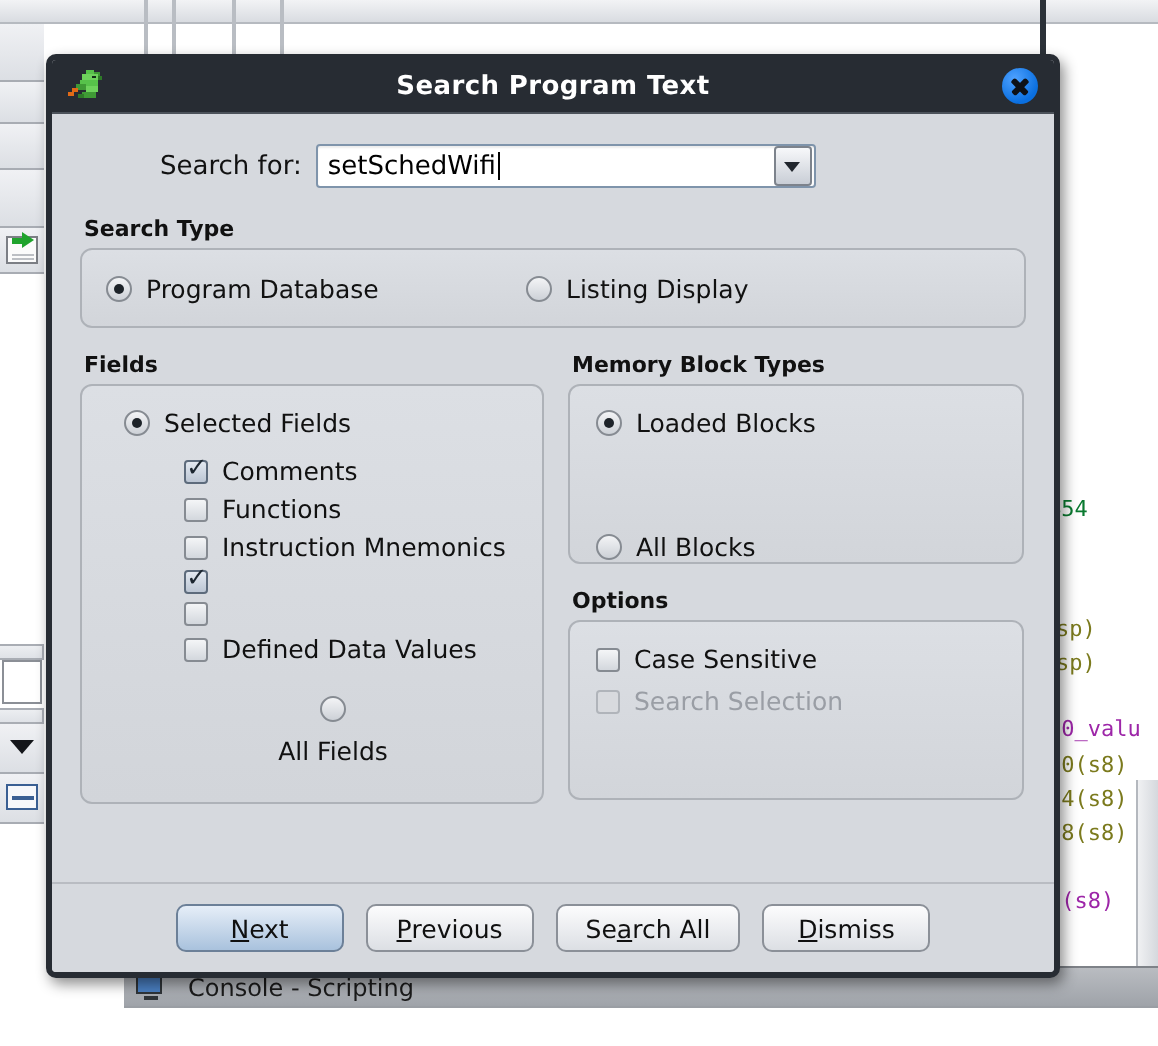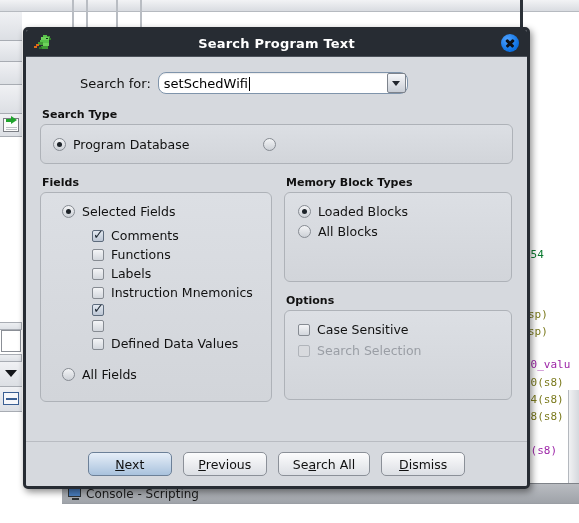--- a/index.html
+++ b/index.html
@@ -68,21 +68,21 @@
   .code-scroll {
     position:absolute; width:11px; background: linear-gradient(to right,#f0f1f3,#d5d8dd);
     border-left:1px solid #b4b8be;
   }
 
   
   .console-bar {
     position:absolute; left: 62px; bottom: 20px; width: 517px; height: 20px;
     background: linear-gradient(to bottom,#b9bcc1,#9fa3a9);
     border-top:1px solid #7e8288;
-    display:flex; align-items:center; gap:4px; padding-left:6px;
+    display:flex; align-items:center; gap:12px; padding-left:6px;
   }
   .console-bar .label { font-size: 12px; color:#1b1b1b; }
   .monitor-icon { position:relative; width:14px; height:12px; }
   .monitor-icon .screen { position:absolute; left:0; top:0; width:13px; height:9px; background:#4a7fc1; border:1px solid #2f3438; }
   .monitor-icon .stand { position:absolute; left:4px; top:10px; width:7px; height:2px; background:#2f3438; }
   .console-body { position:absolute; left:62px; bottom:0; width:517px; height:20px; background:#ffffff; border-top:1px solid #9a9ea4; }
   .bottom-strip { position:absolute; left:0; bottom:0; width:62px; height:40px; background:#ffffff; }
 
   
   #dialog {
@@ -122,21 +122,21 @@
     background: #d6d9de; padding: 10px 14px 0 14px;
     border-top: 1px solid #4c525a;
   }
 
   
   .searchrow { display:flex; align-items:center; justify-content:flex-start; margin: 5px 0 14px 0; }
   .searchrow .lbl { font-size: 13px; color:#111; margin-right: 7px; margin-left: 40px;}
   .combo {
     position:relative; width: 250px; height: 22px;
     background: #ffffff; border: 1px solid #7f94ab;
-    border-radius: 8px; display:flex; align-items:center;
+    border-radius: 2px; display:flex; align-items:center;
     box-shadow: inset 0 1px 1px rgba(0,0,0,.08);
   }
   .combo .val {
     font-size: 13px; color:#000; padding-left: 5px; flex:1;
     font-family: "DejaVu Sans", "Liberation Sans", sans-serif;
   }
   .caret {
     display:inline-block; width:1px; height:14px; background:#000;
     vertical-align:-3px; margin-left:1px;
   }
@@ -185,23 +185,23 @@
   
   .st-grp { height: 40px; display:flex; align-items:center; padding-left: 12px; }
   .st-grp .opt { width: 210px; }
 
   .cols { display:flex; gap: 12px; margin-top: 12px; }
   .col-l { width: 232px; }
   .col-r { width: 228px; }
 
   .fields-grp { height: 210px; padding: 11px 0 0 21px; }
   .sub { margin: 9px 0 0 30px; display:flex; flex-direction:column; gap: 4px; }
-  .allfields { margin-top: 16px; }
-
-  .mem-grp { height: 90px; padding: 11px 0 0 13px; display:flex; flex-direction:column; gap:5px; }
+  .allfields { margin-top: 16px; flex-direction: column; }
+
+  .mem-grp { height: 90px; padding: 11px 0 0 13px; display:flex; flex-direction:column; gap:5px;justify-content:space-between; }
   .opt-grp { height: 90px; padding: 11px 0 0 13px; display:flex; flex-direction:column; gap:6px; }
   .mt { margin-top: 12px; }
 
   .dlg-footer {
     position:absolute; left:0; right:0; bottom:0; height: 45px;
     background:#d6d9de; border-top: 1px solid #b9bcc2;
     display:flex; align-items:center; justify-content:center; gap: 11px;
   }
   .btn {
     height: 24px; min-width: 84px; padding: 0 14px;
@@ -318,20 +318,21 @@
     </div>
 
     <div class="grp-title">Search Type</div>
     <div class="grp st-grp">
       <div class="opt">
         <span class="radio on"></span>
         <span>Program Database</span>
       </div>
       <div class="opt">
         <span class="radio"></span>
+        <span>Listing Display</span>
       </div>
     </div>
 
     <div class="cols">
 
       <div class="col-l">
         <div class="grp-title">Fields</div>
         <div class="grp fields-grp">
           <div class="opt">
             <span class="radio on"></span>
@@ -341,24 +342,20 @@
             <div class="opt">
               <span class="cbox on"></span>
               <span>Comments</span>
             </div>
             <div class="opt">
               <span class="cbox"></span>
               <span>Functions</span>
             </div>
             <div class="opt">
               <span class="cbox"></span>
-              <span>Labels</span>
-            </div>
-            <div class="opt">
-              <span class="cbox"></span>
               <span>Instruction Mnemonics</span>
             </div>
             <div class="opt">
               <span class="cbox on"></span>
             </div>
             <div class="opt">
               <span class="cbox"></span>
             </div>
             <div class="opt">
               <span class="cbox"></span>

